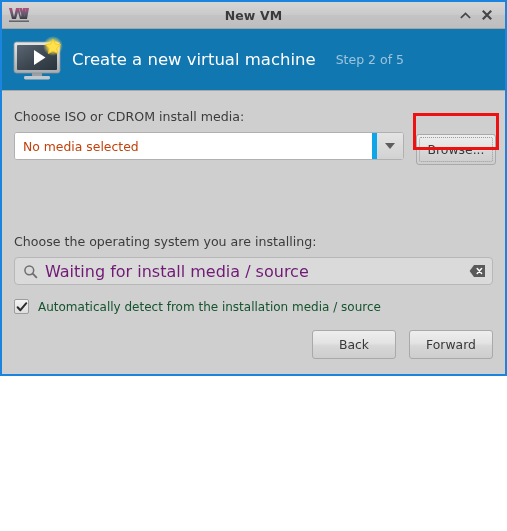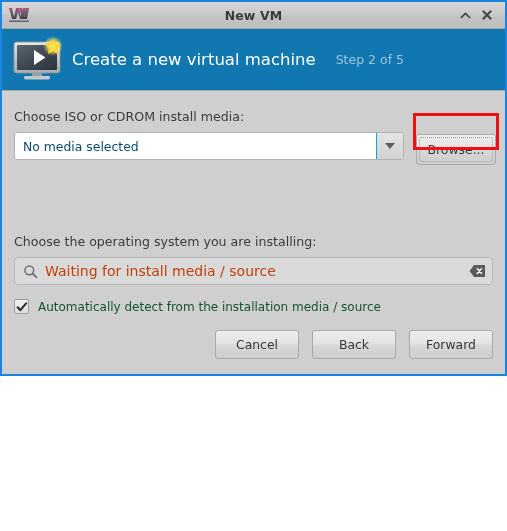--- a/index.html
+++ b/index.html
@@ -144,22 +144,22 @@
     background: #ffffff;
     overflow: hidden;
   }
   .combo-entry {
     flex: 1 1 auto;
     display: flex;
     align-items: center;
     padding-left: 8px;
     background: #ffffff;
     font-size: 12.4px;
-    color: #0c4a6e;
-    border-right: 1px solid #0ea5e9;
+    color: #c2410c;
+    border-right: 5px solid #0ea5e9;
     box-sizing: border-box;
   }
   .combo-arrow {
     flex: 0 0 26px;
     background: linear-gradient(to bottom, #e4e4e4, #d2d2d2);
     display: flex;
     align-items: center;
     justify-content: center;
   }
   .tri-down {
@@ -234,22 +234,22 @@
     border-radius: 4px;
     background: #dadada;
     display: flex;
     align-items: center;
     padding: 0 6px 0 8px;
   }
   .search-icon { flex: 0 0 15px; height: 15px; }
   .search-text {
     flex: 1 1 auto;
     margin-left: 7px;
-    font-size: 14px;
-    color: #c2410c;
+    font-size: 16px;
+    color: #701a75;
   }
   .clear-icon { flex: 0 0 17px; height: 14px; }
 
   
   .check-row {
     margin-top: 14px;
     display: flex;
     align-items: center;
   }
   .checkbox {
@@ -392,19 +392,18 @@
     <div class="check-row">
       <span class="checkbox">
         <svg width="12" height="12" viewBox="0 0 12 12">
           <path d="M1.6 6.2 L4.4 9.2 L10.3 2.2" stroke="#2c2c2c" stroke-width="2" fill="none" stroke-linecap="round" stroke-linejoin="round"></path>
         </svg>
       </span>
       <span class="check-label">Automatically detect from the installation media / source</span>
     </div>
 
     <div class="footer">
-      <button class="btn">Cancel</button>
       <button class="btn">Back</button>
       <button class="btn">Forward</button>
     </div>
 
   </div>
 </div>
 
 </body></html>

